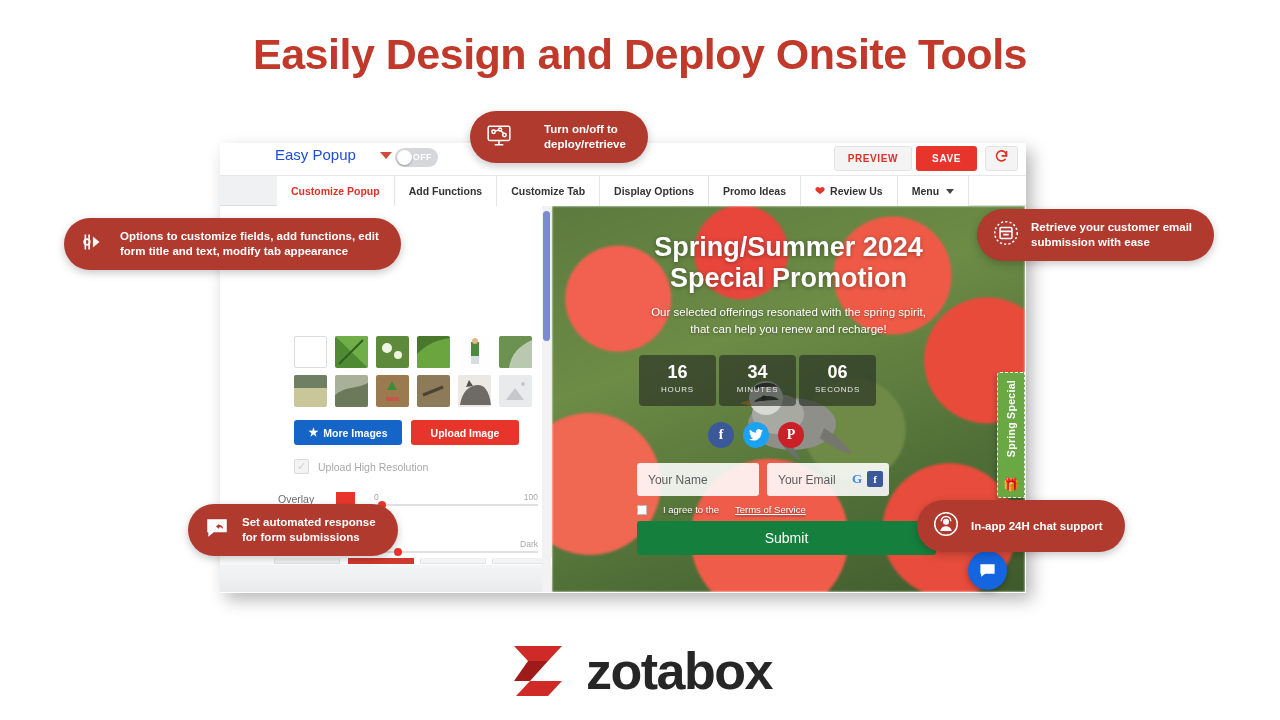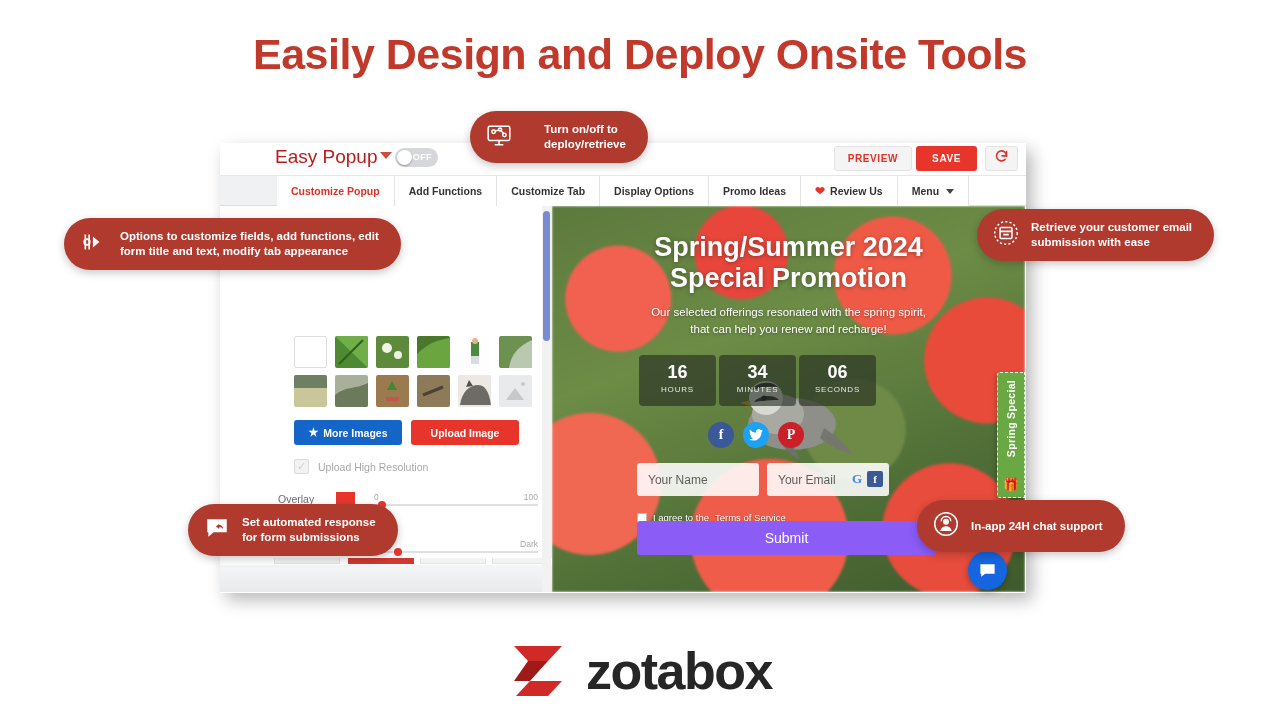--- a/index.html
+++ b/index.html
@@ -25,21 +25,21 @@
     width: 806px; height: 450px;
     background: #ffffff;
     box-shadow: 6px 7px 16px rgba(0,0,0,0.28);
   }
   .app-topbar {
     position: relative; height: 33px; background: #ffffff;
     border-bottom: 1px solid #e7e7e7;
   }
   .app-title {
     position: absolute; left: 55px; top: 3px;
-    font-size: 19px; color: #b91c1c; font-weight: 400;
+    font-size: 15px; color: #1d4ed8; font-weight: 400;
   }
   .title-caret {
     position: absolute; left: 160px; top: 9px;
     width: 0; height: 0;
     border-left: 6px solid transparent; border-right: 6px solid transparent;
     border-top: 7px solid #d04a3d;
   }
   .toggle {
     position: absolute; left: 175px; top: 5px;
     width: 43px; height: 19px; border-radius: 10px; background: #d5d7da;
@@ -241,28 +241,28 @@
   }
   .sso-g { font-size: 13px; font-weight: bold; color: #4285f4;
            font-family: "Liberation Serif", serif; line-height: 16px; }
   .sso-f {
     width: 16px; height: 16px; background: #3b5998; border-radius: 2px;
     color: #fff; font-size: 11px; font-weight: bold; text-align: center; line-height: 16px;
     font-family: "Liberation Serif", serif;
   }
   .tos-row {
     position: absolute; left: 85px; top: 298px;
-    display: flex; align-items: center; gap: 6px;
-    font-size: 9.5px; color: #fff; text-shadow: 0 1px 2px rgba(0,0,0,.5); margin-top: 8px;
+    display: flex; align-items: center; gap: 16px;
+    font-size: 9.5px; color: #fff; text-shadow: 0 1px 2px rgba(0,0,0,.5);
   }
   .tos-box { width: 10px; height: 10px; background: #fff; border: 1px solid #bbb; }
   .tos-link { text-decoration: underline; }
   .submit-btn {
     position: absolute; left: 85px; top: 315px; width: 299px; height: 34px;
-    background: #8b5cf6; border-radius: 3px;
+    background: #15803d; border-radius: 3px;
     display: flex; align-items: center; justify-content: center;
     color: #fff; font-size: 14px;
   }
 
   
   .side-tab {
     position: absolute; left: 997px; top: 372px;
     width: 28px; height: 126px; background: #6aa844;
     border: 1px dashed rgba(255,255,255,.85);
     border-radius: 3px 0 0 3px;

